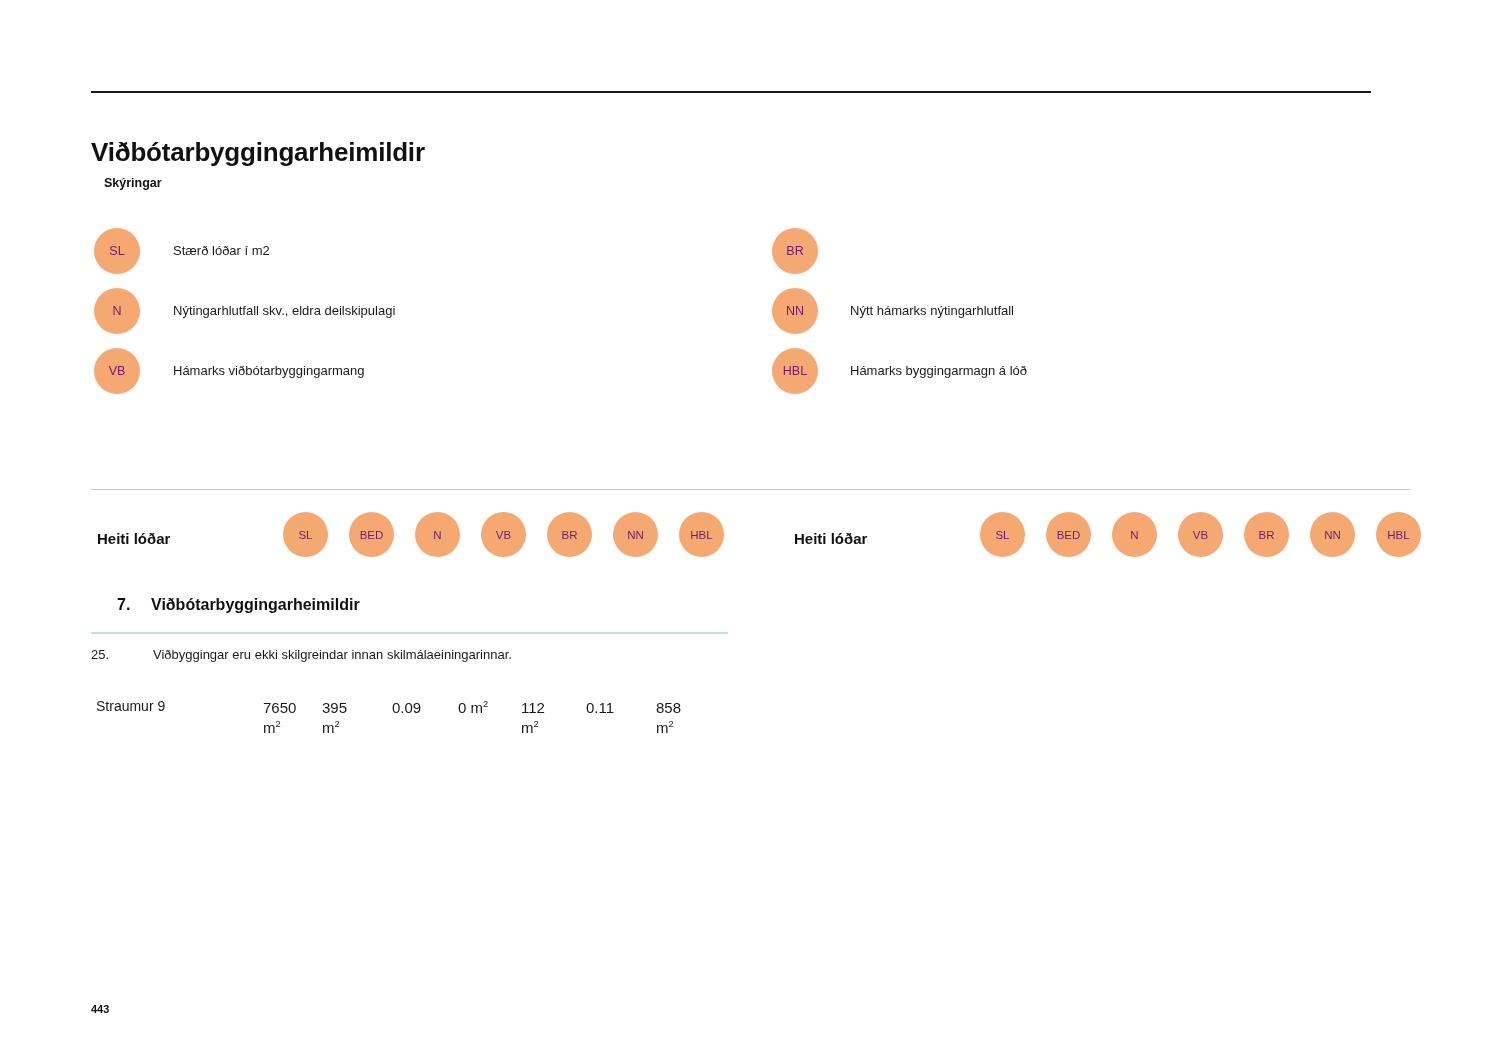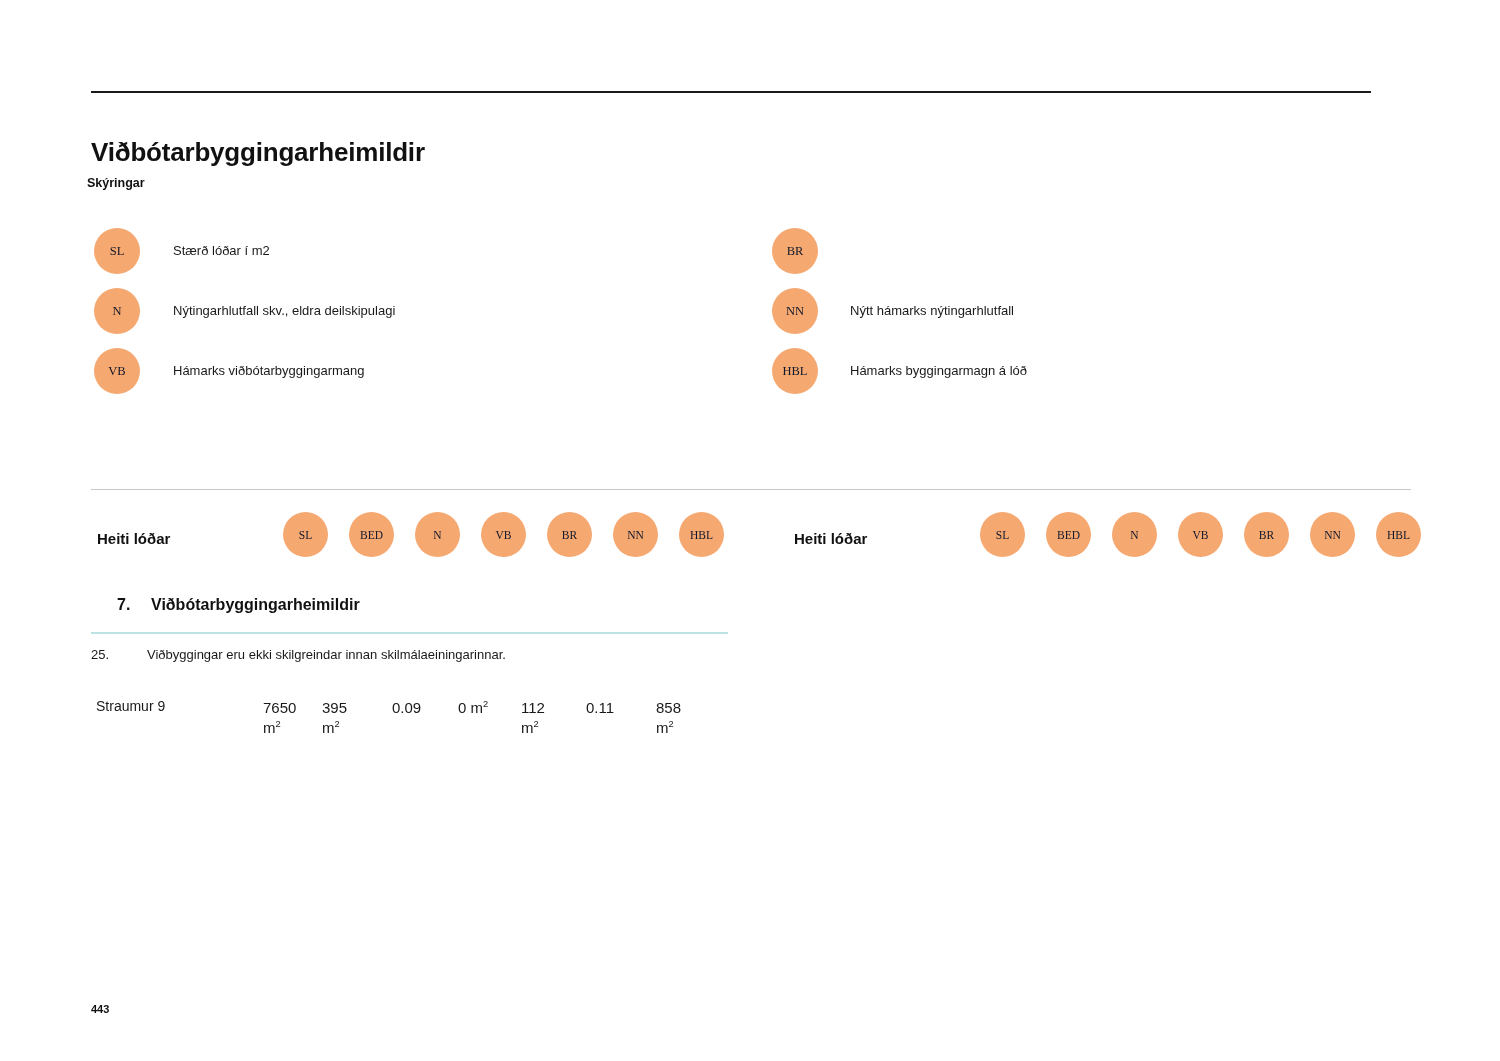--- a/index.html
+++ b/index.html
@@ -76,21 +76,21 @@
     position: absolute;
     left: 91px;
     top: 137px;
     font-size: 26px;
     font-weight: bold;
     letter-spacing: -0.2px;
     color: #111;
   }
   .page-subtitle {
     position: absolute;
-    left: 87px;
+    left: 104px;
     top: 176px;
     font-size: 12.5px;
     font-weight: bold;
     color: #111;
   }
 
   
   .legend-col {
     position: absolute;
     top: 228px;
@@ -104,22 +104,22 @@
   }
   .badge {
     width: 46px;
     height: 46px;
     border-radius: 50%;
     background: #f6a871;
     display: flex;
     align-items: center;
     justify-content: center;
     font-size: 12.5px;
-    color: #0f172a;
-    font-family: Liberation Serif, serif;
+    color: #701a75;
+    font-family: Liberation Sans, sans-serif;
   }
   .legend-row .badge {
     position: absolute;
     left: 0;
     top: 0;
   }
   .legend-desc {
     position: absolute;
     left: 79px;
     top: 15px;
@@ -215,21 +215,21 @@
   }
   .clause-num {
     position: absolute;
     left: 0;
     top: 0;
     font-size: 13px;
     color: #1a1a1a;
   }
   .clause-text {
     position: absolute;
-    left: 56px;
+    left: 62px;
     top: 0;
     font-size: 13px;
     color: #1a1a1a;
     white-space: nowrap;
   }
 
   
   .data-row {
     position: absolute;
     left: 96px;

